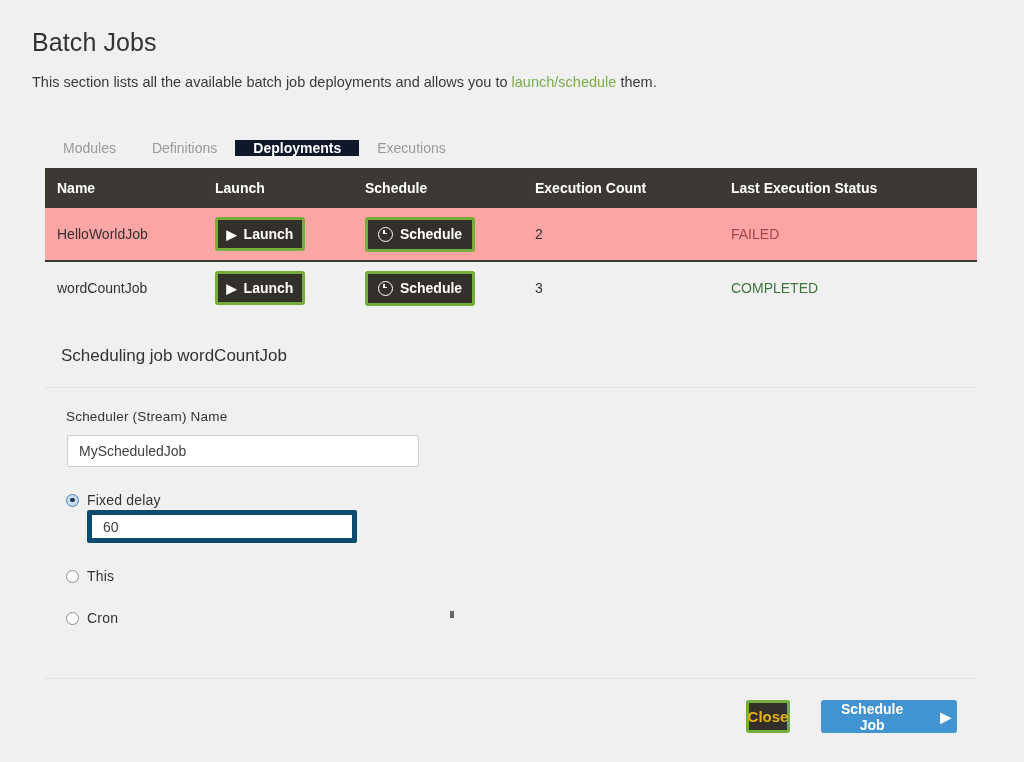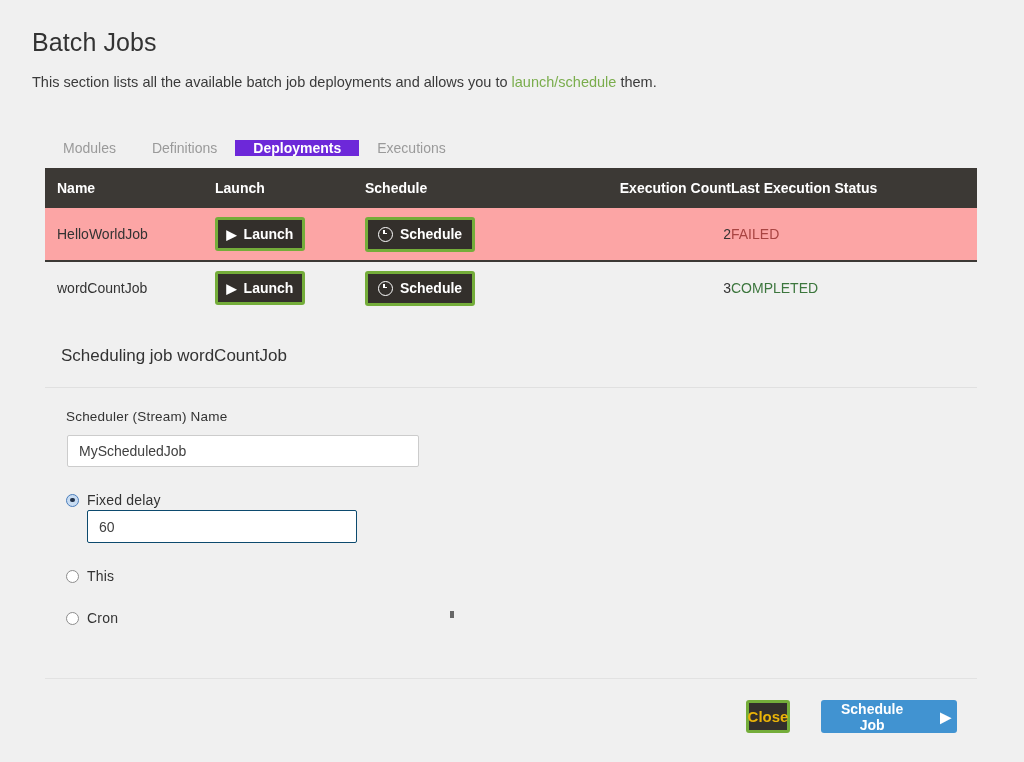--- a/index.html
+++ b/index.html
@@ -64,21 +64,21 @@
     padding: 0 18px;
     display: flex;
     align-items: center;
     font-size: 14px;
     color: #9a9a9a;
     background: transparent;
     cursor: pointer;
     user-select: none;
   }
   .tab.active {
-    background: #6d28d9;
+    background: #0f172a;
     color: #ffffff;
     font-weight: bold;
   }
 
   
   .table {
     position: absolute;
     left: 45px;
     top: 160px;
     width: 932px;
@@ -102,21 +102,21 @@
   .row.r1 {
     background: #fca5a5;
     border-bottom: 2px solid #3c3935;
   }
   .row.r2 {
     background: transparent;
   }
   .c-name   { width: 170px; padding-left: 12px; box-sizing: border-box; }
   .c-launch { width: 150px; }
   .c-sched  { width: 170px; }
-  .c-count  { width: 196px; text-align: right; }
+  .c-count  { width: 196px; }
   .c-status { width: 246px; }
 
   .status-failed    { color: #a94442; }
   .status-completed { color: #3c763d; }
 
   
   .btn-dark {
     display: inline-flex;
     align-items: center;
     justify-content: center;
@@ -199,21 +199,21 @@
     color: #404040;
     font-family: "Liberation Sans", sans-serif;
     outline: none;
   }
   .delay-input {
     position: absolute;
     left: 87px;
     top: 502px;
     width: 270px;
     height: 33px;
-    border: 1px solid #0c4a6e;
+    border: 5px solid #0c4a6e;
     background: #ffffff;
     border-radius: 2px;
     padding: 0 11px;
     box-sizing: border-box;
     font-size: 14px;
     color: #404040;
     font-family: "Liberation Sans", sans-serif;
     outline: none;
   }
 

